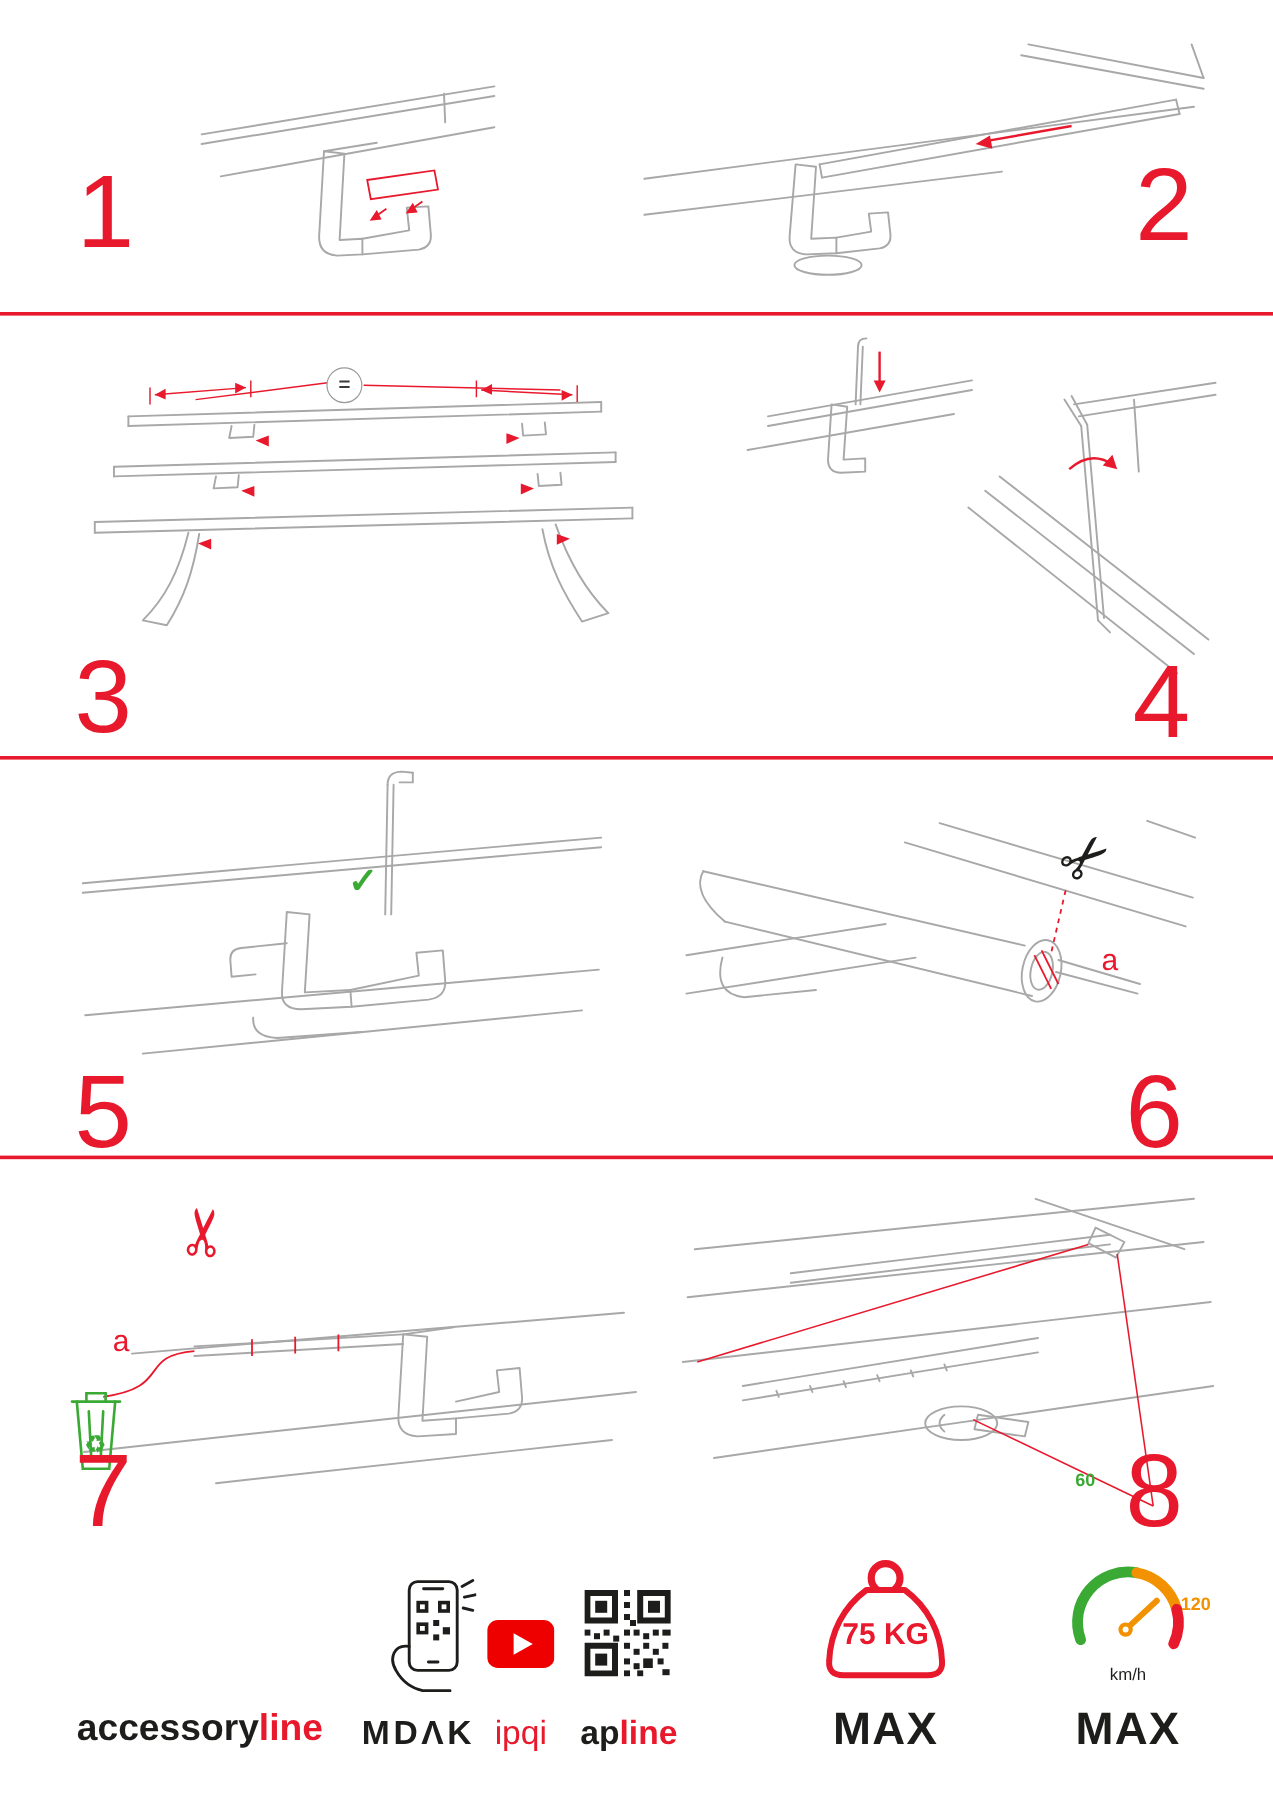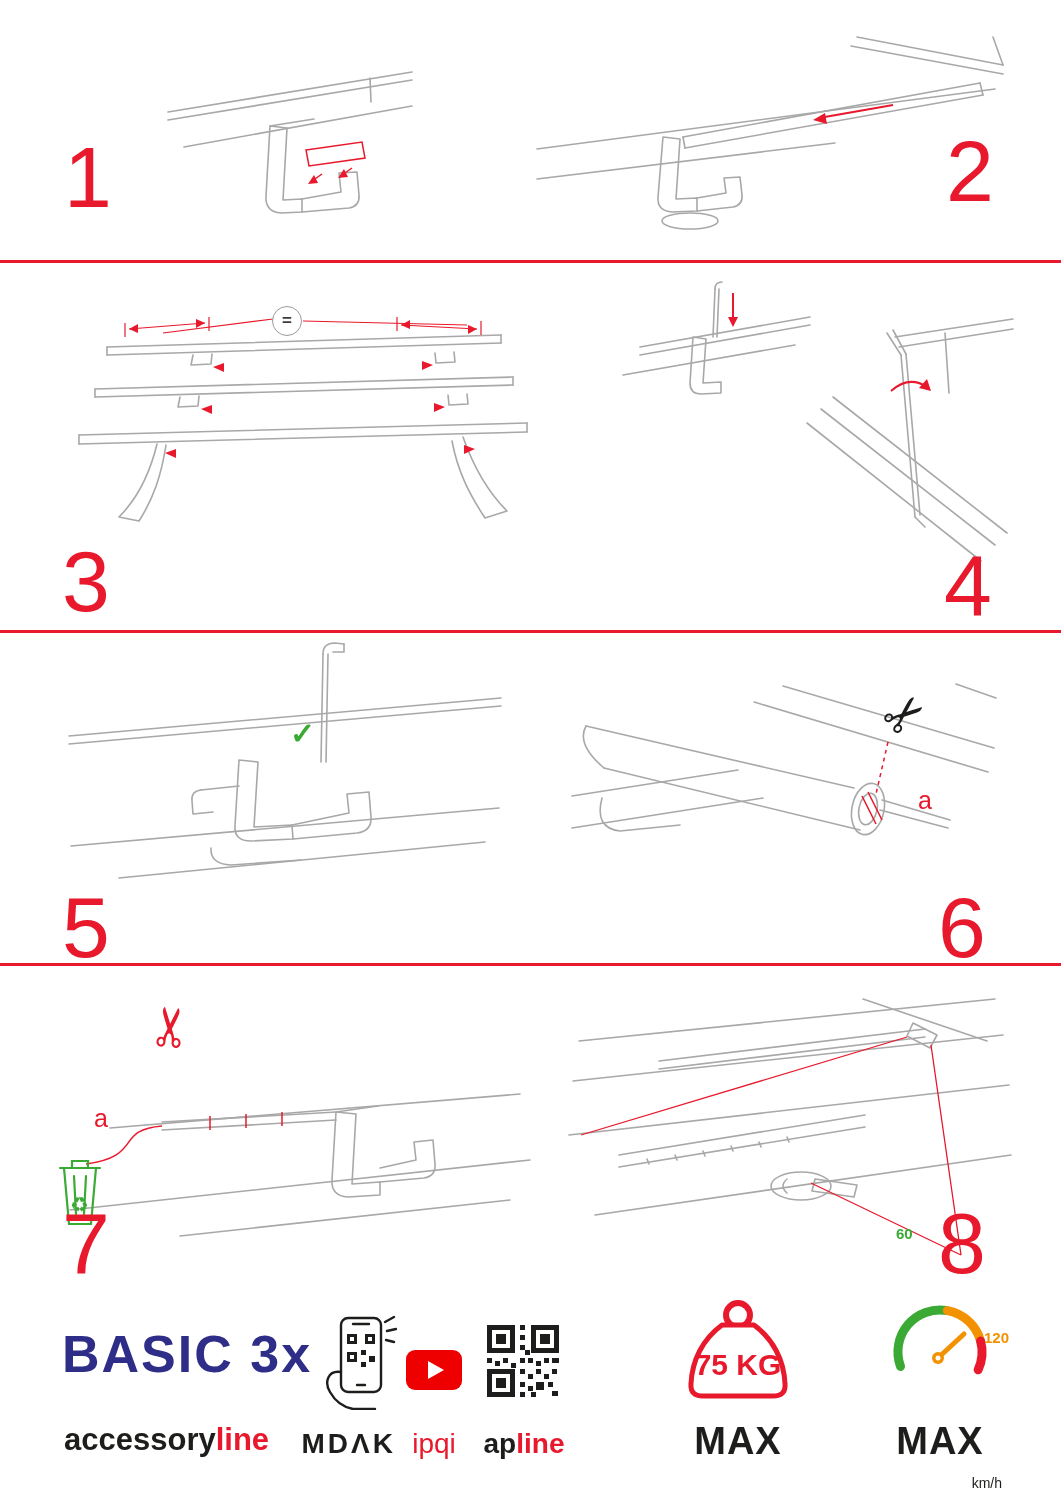--- a/index.html
+++ b/index.html
@@ -37,21 +37,21 @@
   .brand-sub .dark { color:var(--ink,#1d1d1b); }
   .brand-sub .red { color:var(--accent,#e8192c); }
   .partner { position:absolute; text-align:center; line-height:1; }
   .partner.mdak { font-size:28px; font-weight:600; letter-spacing:3px; color:var(--ink,#1d1d1b); }
   .partner.ipqi { font-size:28px; font-weight:400; color:var(--accent,#e8192c); }
   .partner.apline { font-size:28px; font-weight:600; }
   .partner.apline .dark { color:var(--ink,#1d1d1b); }
   .partner.apline .red { color:var(--accent,#e8192c); }
   .limit-value {
     position:absolute; text-align:center; color:var(--accent,#e8192c);
-    font-size:30px; font-weight:700; line-height:1;
+    font-size:25px; font-weight:700; line-height:1;
   }
   .limit-max {
     position:absolute; text-align:center; color:var(--ink,#1d1d1b);
     font-size:38px; font-weight:600; letter-spacing:1px; line-height:1;
   }
   .gauge-num { position:absolute; font-size:15px; font-weight:700; line-height:1; }
   .gauge-num.green { color:var(--green,#3aaa35); }
   .gauge-num.orange { color:var(--orange,#f39200); }
   .gauge-unit { position:absolute; text-align:center; font-size:14px; color:var(--ink,#1d1d1b); line-height:1; }
   svg { display:block; }
@@ -289,21 +289,20 @@
       <path d="M224,196 Q216,203 224,210"></path>
     </g>
     <g stroke="var(--accent,#e8192c)" stroke-width="1.3" fill="none">
       <path d="M18,152 L344,54"></path>
       <path d="M398,272 L368,62"></path>
       <path d="M398,272 L248,200"></path>
     </g>
   </svg>
   <span class="step-num" style="left:938px; top:1200px;">8</span>
 
-  <span class="brand-title" style="left:62px; top:1328px;">BASIC 3x</span>
 
   <span class="brand-sub" style="left:64px; top:1424px;">
     <span class="dark">accessory</span><span class="red">line</span>
   </span>
 
   <svg class="abs" style="left:315px; top:1312px;" width="82" height="98" viewBox="0 0 82 98">
     <g stroke="var(--ink,#1d1d1b)" stroke-width="2.4" fill="none" stroke-linecap="round" stroke-linejoin="round">
       <rect x="26" y="6" width="40" height="74" rx="7"></rect>
       <path d="M38,12 L54,12"></path>
       <path d="M42,73 L50,73"></path>
@@ -385,16 +384,16 @@
       <path d="M22.5,72.4 A42,42 0 0 1 69.3,16.6" stroke="var(--green,#3aaa35)" stroke-width="9"></path>
       <path d="M69.3,16.6 A42,42 0 0 1 102.6,47.1" stroke="var(--orange,#f39200)" stroke-width="9"></path>
       <path d="M102.6,47.1 A42,42 0 0 1 100.1,75.8" stroke="var(--accent,#e8192c)" stroke-width="9"></path>
     </g>
     <path d="M60,64 L86,40" stroke="var(--orange,#f39200)" stroke-width="5" stroke-linecap="round" fill="none"></path>
     <circle cx="60" cy="64" r="6" fill="var(--orange,#f39200)"></circle>
     <circle cx="60" cy="64" r="2.5" fill="#ffffff"></circle>
   </svg>
   <span class="gauge-num green" style="left:896px; top:1226px;">60</span>
   <span class="gauge-num orange" style="left:984px; top:1330px;text-align:center;">120</span>
-  <span class="gauge-unit" style="left:878px; top:1476px; width:124px;text-align:right;">km/h</span>
+  <span class="gauge-unit" style="left:878px; top:1388px; width:124px;">km/h</span>
   <span class="limit-max" style="left:878px; top:1422px; width:124px;">MAX</span>
 
 </div>
 
 </body></html>

